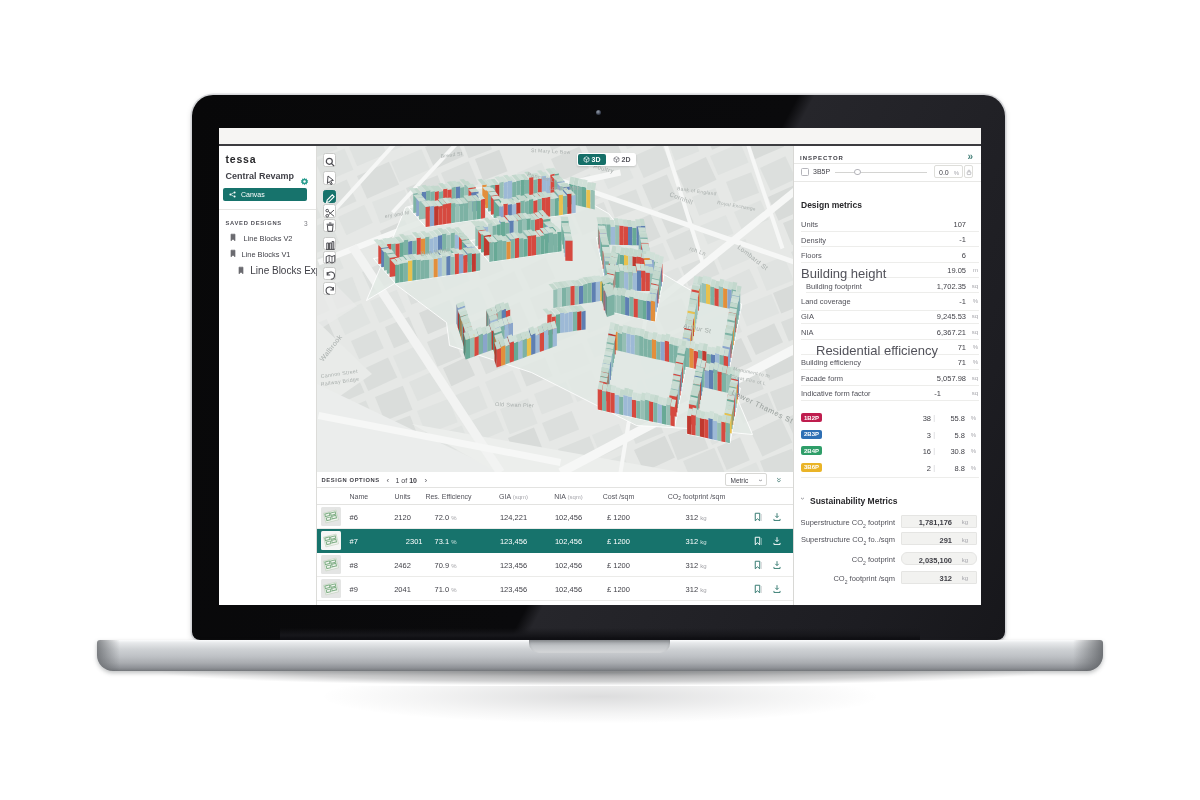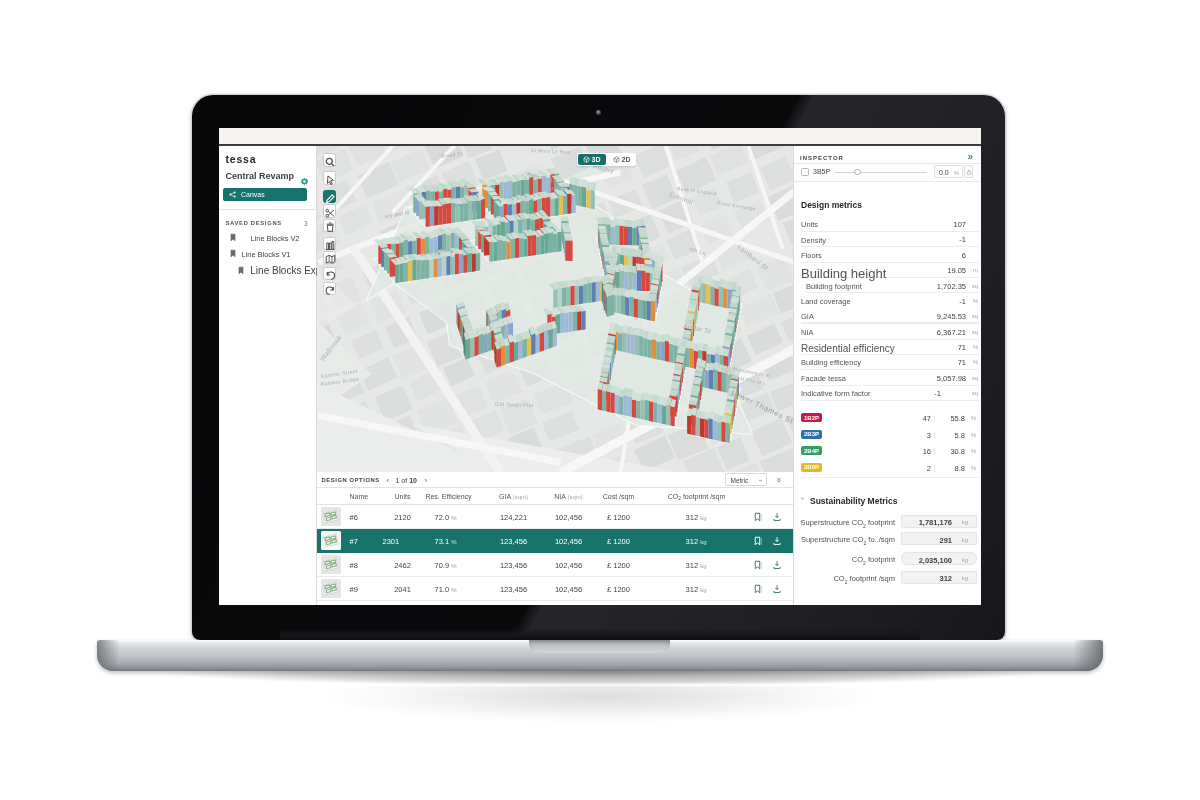--- a/index.html
+++ b/index.html
@@ -58,21 +58,21 @@
               <path d="M3.8 5.2 L8.2 3 M3.8 6.8 L8.2 9" stroke="#fff" stroke-width="1.1"></path>
             </svg>
           </span>
   <span style="position:absolute;left:18px;top:2.8px;font-size:7px">Canvas</span>
 </div>
 <div style="position:absolute;left:0;top:63.8px;width:100%;border-top:1px solid #e5e5e3"></div>
 <div style="position:absolute;left:7px;top:74px;font-size:5.8px;font-weight:bold;letter-spacing:0.7px;color:#52525a">SAVED DESIGNS</div>
 <div style="position:absolute;right:8px;top:74px;font-size:6.5px;color:#7a7a80">3</div>
 <div style="position:absolute;left:10px;top:87.5px;font-size:7.4px;color:#3f3f46;white-space:nowrap"><svg width="8" height="9" viewBox="0 0 12 13" style="vertical-align:-1px">
             <path d="M3 1.5 h6 v10 l-3 -2.6 -3 2.6 Z" fill="#6b6b70" stroke="#6b6b70"></path>
-          </svg> <span style="margin-left:12px">Line Blocks V2</span></div>
+          </svg> <span style="margin-left:5px">Line Blocks V2</span></div>
 <div style="position:absolute;left:10px;top:103.5px;font-size:7.4px;color:#3f3f46;white-space:nowrap"><svg width="8" height="9" viewBox="0 0 12 13" style="vertical-align:-1px">
             <path d="M3 1.5 h6 v10 l-3 -2.6 -3 2.6 Z" fill="#6b6b70" stroke="#6b6b70"></path>
           </svg> <span style="margin-left:3px">Line Blocks V1</span></div>
 <div style="position:absolute;left:18px;top:119.5px;font-size:10px;color:#3f3f46;white-space:nowrap"><svg width="8" height="9" viewBox="0 0 12 13" style="vertical-align:-1px">
             <path d="M3 1.5 h6 v10 l-3 -2.6 -3 2.6 Z" fill="#6b6b70" stroke="#6b6b70"></path>
           </svg> <span style="margin-left:3px">Line Blocks Experim...</span></div>
 </div>
     <div class="mapcol">
       <div class="mapview">
         <svg width="476.5" height="326.5" viewBox="0 0 476.5 326.5" style="position:absolute;left:0;top:0">
@@ -1376,21 +1376,21 @@
                   <rect width="20" height="19" rx="1.5" fill="#f5f6f5"></rect>
                   <g transform="rotate(-14 10 9.5)">
                     <rect x="3.5" y="4.5" width="13" height="10" fill="#f2f5f0" stroke="#b9ccb4" stroke-width="0.5"></rect>
                     <rect x="4.6" y="5.6" width="4.6" height="2.6" fill="none" stroke="#7fae85" stroke-width="1"></rect>
                     <rect x="10.4" y="6" width="4.8" height="2.4" fill="none" stroke="#7fae85" stroke-width="1"></rect>
                     <rect x="5" y="9.8" width="4.2" height="2.8" fill="none" stroke="#7fae85" stroke-width="1"></rect>
                     <rect x="10.6" y="9.6" width="4.4" height="2.6" fill="none" stroke="#7fae85" stroke-width="1"></rect>
                   </g>
                 </svg></div>
               <div style="position:absolute;left:33px;top:8px">#7</div>
-              <div style="position:absolute;left:66px;top:8px;width:40px;text-align:left">2301</div>
+              <div style="position:absolute;left:66px;top:8px;width:40px;text-align:right">2301</div>
               <div style="position:absolute;left:105px;top:8px;width:48px;text-align:center">73.1 <span style="color:#cfe3e0;font-size:6px">%</span></div>
               <div style="position:absolute;left:172px;top:8px;width:50px;text-align:center">123,456</div>
               <div style="position:absolute;left:228px;top:8px;width:48px;text-align:center">102,456</div>
               <div style="position:absolute;left:280px;top:8px;width:44px;text-align:center">£ 1200</div>
               <div style="position:absolute;left:336px;top:8px;width:54px;text-align:right">312 <span style="color:#cfe3e0;font-size:6px">kg</span></div>
               <div style="position:absolute;left:436px;top:7px"><svg width="9" height="10" viewBox="0 0 12 13">
                   <path d="M3 1.5 h6 v10 l-3 -2.6 -3 2.6 Z" fill="none" stroke="#fff" stroke-width="1.3"></path>
                 </svg></div>
               <div style="position:absolute;left:444px;top:7px;color:#fff;font-size:8px;opacity:.5">|</div>
               <div style="position:absolute;left:455px;top:7px"><svg width="10" height="10" viewBox="0 0 12 13">
@@ -1487,58 +1487,58 @@
         <div style="position:absolute;left:7px;right:2px;top:117.3px;height:15.3px;border-bottom:1px solid #ededeb">
           <span style="position:absolute;left:0;top:3.6px;font-size:13px;color:#52525a">Building height</span>
           <span style="position:absolute;right:13px;top:3.4px;font-size:7.5px;color:#3f3f46">19.05</span>
           <span style="position:absolute;right:1px;top:4.6px;font-size:6px;color:#a6a6ac">m</span>
         </div>
         <div style="position:absolute;left:12px;right:2px;top:132.7px;height:15.3px;border-bottom:1px solid #ededeb">
           <span style="position:absolute;left:0;top:3.6px;font-size:7.5px;color:#52525a">Building footprint</span>
           <span style="position:absolute;right:13px;top:3.4px;font-size:7.5px;color:#3f3f46">1,702.35</span>
           <span style="position:absolute;right:1px;top:4.6px;font-size:6px;color:#a6a6ac">sq</span>
         </div>
-        <div style="position:absolute;left:7px;right:2px;top:148.1px;height:29px;border-bottom:1px solid #ededeb">
+        <div style="position:absolute;left:7px;right:2px;top:148.1px;height:17px;border-bottom:1px solid #ededeb">
           <span style="position:absolute;left:0;top:3.6px;font-size:7.5px;color:#52525a">Land coverage</span>
           <span style="position:absolute;right:13px;top:3.4px;font-size:7.5px;color:#3f3f46">-1</span>
           <span style="position:absolute;right:1px;top:4.6px;font-size:6px;color:#a6a6ac">%</span>
         </div>
         <div style="position:absolute;left:7px;right:2px;top:163.4px;height:15.3px;border-bottom:1px solid #ededeb">
           <span style="position:absolute;left:0;top:3.6px;font-size:7.5px;color:#52525a">GIA</span>
           <span style="position:absolute;right:13px;top:3.4px;font-size:7.5px;color:#3f3f46">9,245.53</span>
           <span style="position:absolute;right:1px;top:4.6px;font-size:6px;color:#a6a6ac">sq</span>
         </div>
         <div style="position:absolute;left:7px;right:2px;top:178.8px;height:15.3px;border-bottom:1px solid #ededeb">
           <span style="position:absolute;left:0;top:3.6px;font-size:7.5px;color:#52525a">NIA</span>
           <span style="position:absolute;right:13px;top:3.4px;font-size:7.5px;color:#3f3f46">6,367.21</span>
           <span style="position:absolute;right:1px;top:4.6px;font-size:6px;color:#a6a6ac">sq</span>
         </div>
         <div style="position:absolute;left:7px;right:2px;top:194.1px;height:15.3px;border-bottom:1px solid #ededeb">
-          <span style="position:absolute;left:0;top:3.6px;font-size:10px;color:#52525a">Residential efficiency</span>
+          <span style="position:absolute;left:15px;top:3.6px;font-size:13px;color:#52525a">Residential efficiency</span>
           <span style="position:absolute;right:13px;top:3.4px;font-size:7.5px;color:#3f3f46">71</span>
           <span style="position:absolute;right:1px;top:4.6px;font-size:6px;color:#a6a6ac">%</span>
         </div>
         <div style="position:absolute;left:7px;right:2px;top:209.4px;height:15.3px;border-bottom:1px solid #ededeb">
           <span style="position:absolute;left:0;top:3.6px;font-size:7.5px;color:#52525a">Building efficiency</span>
           <span style="position:absolute;right:13px;top:3.4px;font-size:7.5px;color:#3f3f46">71</span>
           <span style="position:absolute;right:1px;top:4.6px;font-size:6px;color:#a6a6ac">%</span>
         </div>
         <div style="position:absolute;left:7px;right:2px;top:224.8px;height:15.3px;border-bottom:1px solid #ededeb">
-          <span style="position:absolute;left:0;top:3.6px;font-size:7.5px;color:#52525a">Facade tessa</span>
+          <span style="position:absolute;left:0;top:3.6px;font-size:7.5px;color:#52525a">Facade form</span>
           <span style="position:absolute;right:13px;top:3.4px;font-size:7.5px;color:#3f3f46">5,057.98</span>
           <span style="position:absolute;right:1px;top:4.6px;font-size:6px;color:#a6a6ac">sq</span>
         </div>
         <div style="position:absolute;left:7px;right:2px;top:240.1px;height:15.3px;border-bottom:1px solid #ededeb">
           <span style="position:absolute;left:0;top:3.6px;font-size:7.5px;color:#52525a">Indicative form factor</span>
           <span style="position:absolute;right:38px;top:3.4px;font-size:7.5px;color:#3f3f46">-1</span>
           <span style="position:absolute;right:1px;top:4.6px;font-size:6px;color:#a6a6ac">sq</span>
         </div>
         <div style="position:absolute;left:7px;right:2px;top:264.5px;height:16.6px">
           <span style="position:absolute;left:0;top:3px;background:#bf1d4e;color:#fff;font-size:6px;font-weight:bold;padding:1.5px 3px;border-radius:2px">1B2P</span>
-          <span style="position:absolute;right:48px;top:4px;font-size:7.5px;color:#3f3f46">47</span>
+          <span style="position:absolute;right:48px;top:4px;font-size:7.5px;color:#3f3f46">38</span>
           <span style="position:absolute;right:44px;top:4px;font-size:7px;color:#d0d0d4">|</span>
           <span style="position:absolute;right:14px;top:4px;font-size:7.5px;color:#3f3f46">55.8</span>
           <span style="position:absolute;right:3px;top:5.2px;font-size:6px;color:#a6a6ac">%</span>
         </div>
         <div style="position:absolute;left:7px;right:2px;top:281.1px;height:16.6px">
           <span style="position:absolute;left:0;top:3px;background:#2e6fb4;color:#fff;font-size:6px;font-weight:bold;padding:1.5px 3px;border-radius:2px">2B3P</span>
           <span style="position:absolute;right:48px;top:4px;font-size:7.5px;color:#3f3f46">3</span>
           <span style="position:absolute;right:44px;top:4px;font-size:7px;color:#d0d0d4">|</span>
           <span style="position:absolute;right:14px;top:4px;font-size:7.5px;color:#3f3f46">5.8</span>
           <span style="position:absolute;right:3px;top:5.2px;font-size:6px;color:#a6a6ac">%</span>

